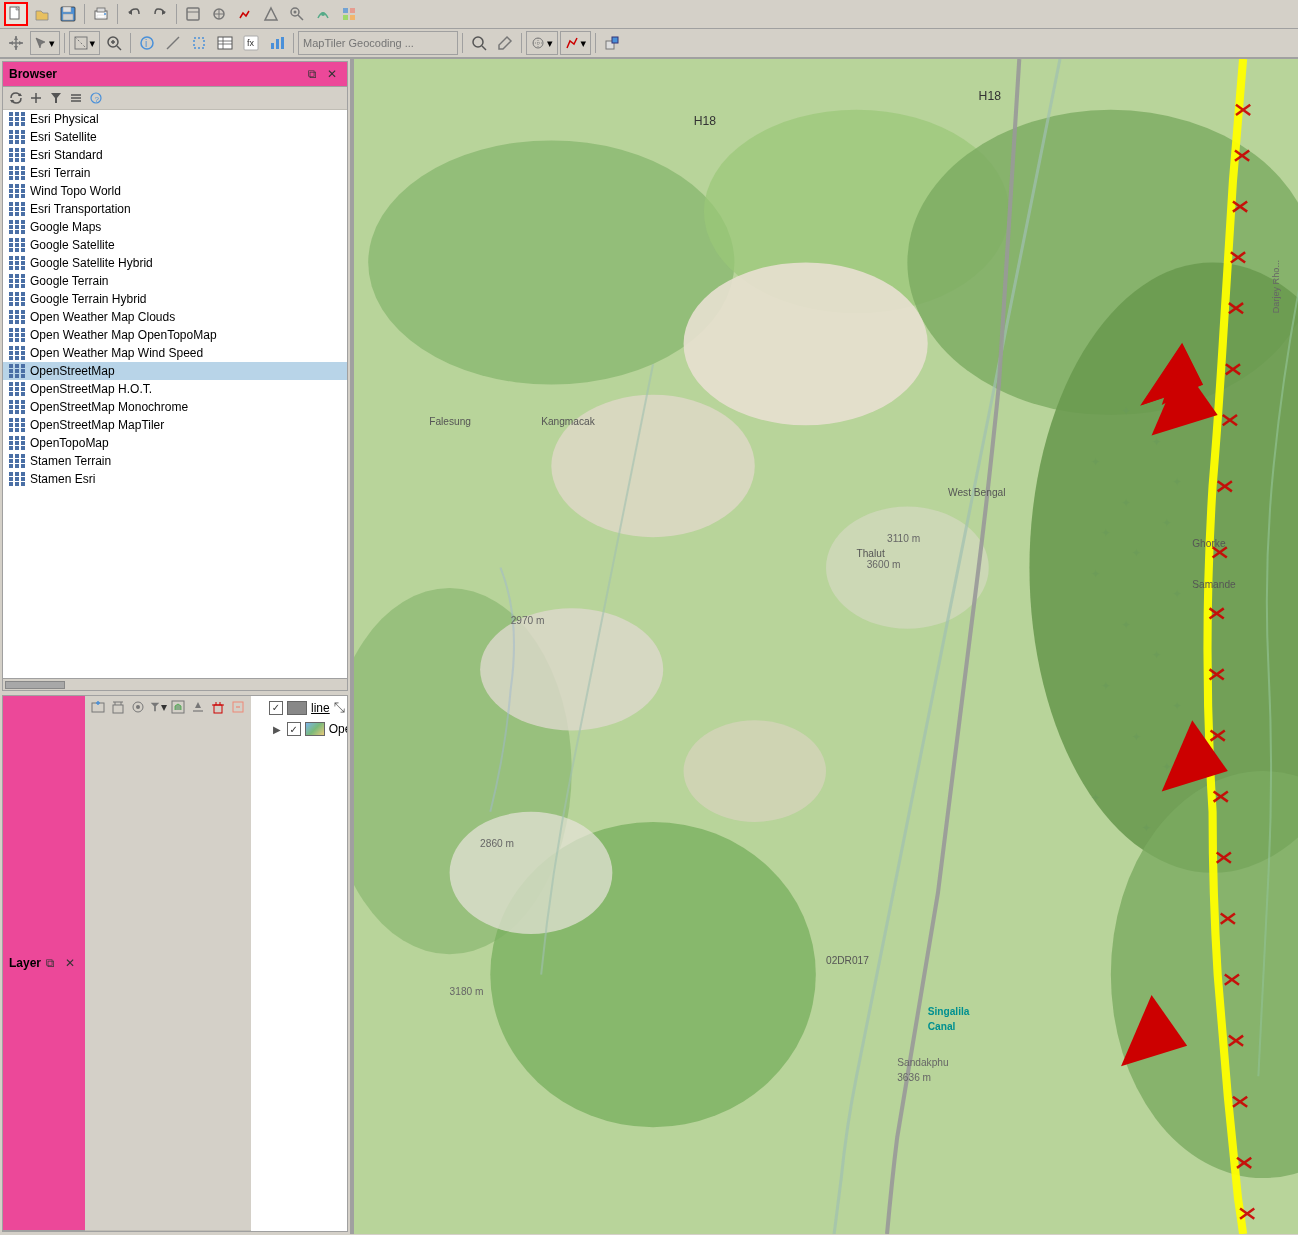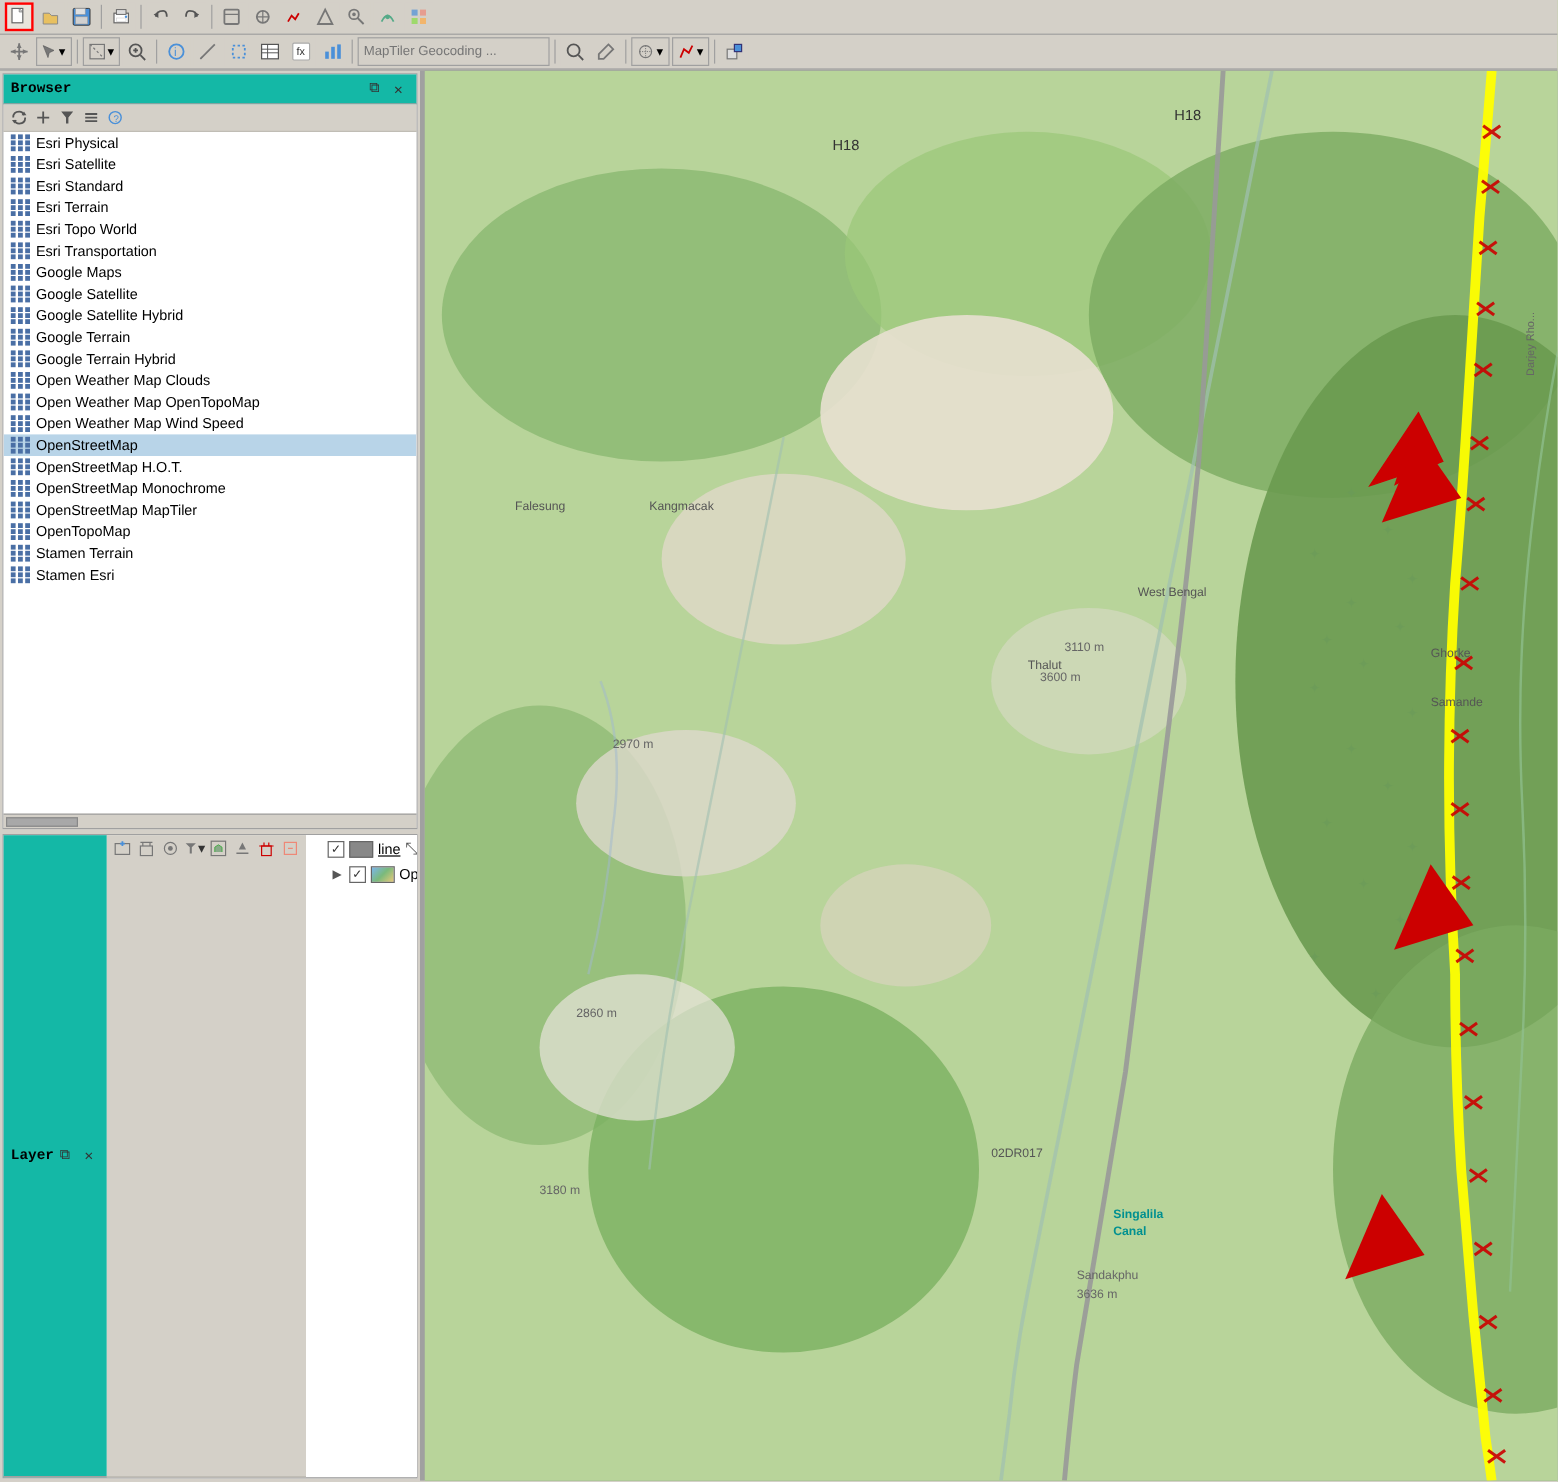--- a/index.html
+++ b/index.html
@@ -61,24 +61,23 @@
     .browser-panel {
       flex: 0 0 auto;
       border: 1px solid #a0a0a0;
       background: #f5f5f5;
       margin: 2px;
     }
     .panel-header {
       display: flex;
       align-items: center;
       justify-content: space-between;
-      background: #14b8a6;
+      background: #ec4899;
       padding: 3px 6px;
       border-bottom: 1px solid #a0a0a0;
-      font-family: Liberation Mono, monospace;
     }
     .panel-title {
       font-weight: bold;
       font-size: 12px;
     }
     .panel-controls {
       display: flex;
       gap: 2px;
     }
     .panel-icon-btn {
@@ -527,21 +526,21 @@
               <div class="dot"></div>
               <div class="dot"></div>
               <div class="dot"></div>
               <div class="dot"></div>
               <div class="dot"></div>
               <div class="dot"></div>
               <div class="dot"></div>
               <div class="dot"></div>
               <div class="dot"></div>
             </div>
-            <span>Esri Topo World</span>
+            <span>Wind Topo World</span>
           </div>
           <div class="browser-item">
             <div class="browser-item-icon">
               <div class="dot"></div>
               <div class="dot"></div>
               <div class="dot"></div>
               <div class="dot"></div>
               <div class="dot"></div>
               <div class="dot"></div>
               <div class="dot"></div>

